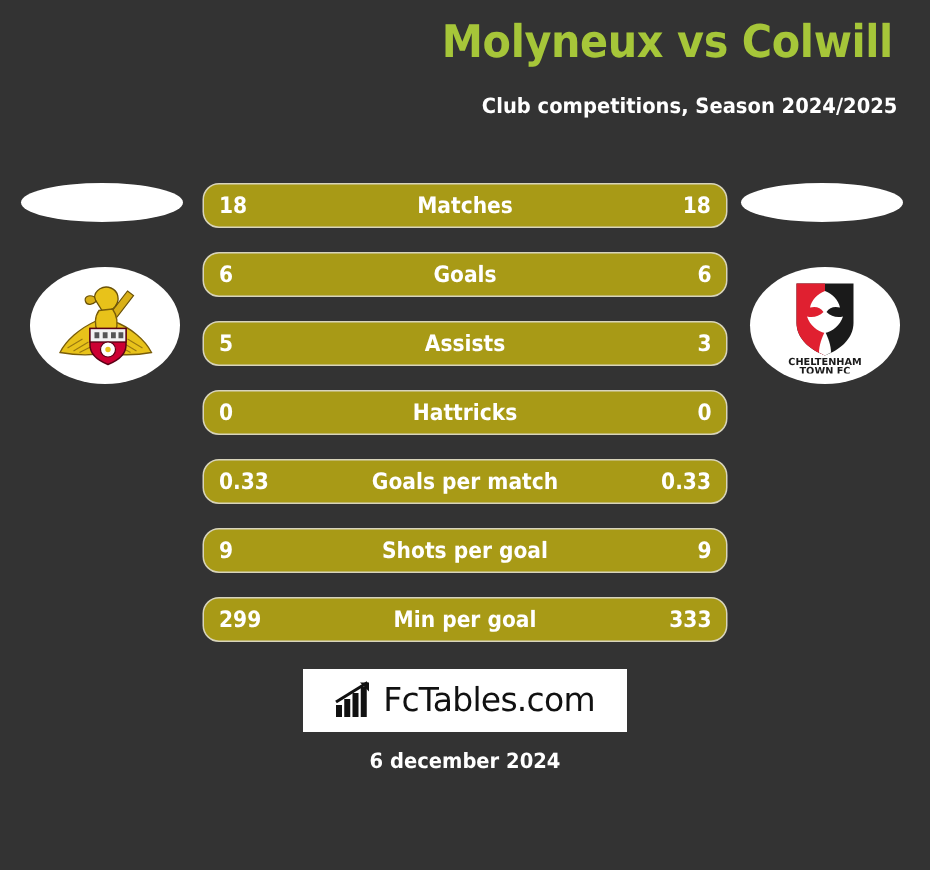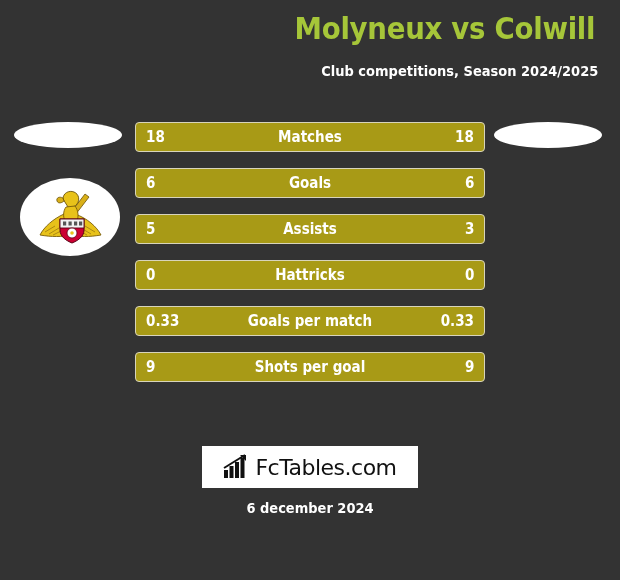--- a/index.html
+++ b/index.html
@@ -84,21 +84,21 @@
     top: 122px;
     left: 135px;
     width: 350px;
   }
   .stat-row {
     position: relative;
     height: 30px;
     margin-bottom: 16px;
     background: #a89a16;
     border: 1px solid #d8d4bb;
-    border-radius: 4px;
+    border-radius: 11px;
     box-sizing: border-box;
   }
   .stat-row:last-child { margin-bottom: 0; }
 
   .stat-val,
   .stat-label {
     position: absolute;
     top: 0;
     height: 28px;
     line-height: 28px;
@@ -191,20 +191,37 @@
       <rect x="41" y="34.5" width="3.2" height="4" fill="#555"></rect>
       <rect x="46" y="34.5" width="3.2" height="4" fill="#555"></rect>
       <circle cx="39" cy="46" r="5" fill="#ffffff" stroke="#5a0015" stroke-width="0.8"></circle>
       <circle cx="39" cy="46" r="1.8" fill="#e8c21a"></circle>
     </svg>
   </div>
 </div>
 
 <div class="logo-zone right">
   <div class="oval-top"></div>
+  <div class="logo-oval">
+    <svg width="70" height="64" viewBox="0 0 70 64">
+
+      <path d="M16 4 L54 4 L54 30 C54 41 45 48 35 52 C25 48 16 41 16 30 Z" fill="#1a1a1a"></path>
+
+      <path d="M16 4 L35 4 L35 52 C25 48 16 41 16 30 Z" fill="#e02030"></path>
+
+      <path d="M35 9 C30 11 26 15 25 20 C29 19 32 20 34 23 C31 26 27 27 23 26
+               C25 32 30 36 35 37 C40 36 45 32 47 26 C43 27 39 26 36 23
+               C38 20 41 19 45 20 C44 15 40 11 35 9 Z" fill="#ffffff"></path>
+      <path d="M35 36 C33 40 31 45 31 50 C33 51 34 51.5 35 52
+               C36 51.5 37 51 39 50 C39 45 37 40 35 36 Z" fill="#ffffff"></path>
+
+      <text x="35" y="58" text-anchor="middle" font-family="DejaVu Sans, sans-serif" font-size="6.5" font-weight="bold" fill="#1a1a1a">CHELTENHAM</text>
+      <text x="35" y="64" text-anchor="middle" font-family="DejaVu Sans, sans-serif" font-size="6.5" font-weight="bold" fill="#1a1a1a">TOWN FC</text>
+    </svg>
+  </div>
 </div>
 
 <div class="stats">
 
   <div class="stat-row">
     <span class="stat-val home">18</span>
     <span class="stat-label">Matches</span>
     <span class="stat-val away">18</span>
   </div>
 
@@ -231,20 +248,25 @@
     <span class="stat-label">Goals per match</span>
     <span class="stat-val away">0.33</span>
   </div>
 
   <div class="stat-row">
     <span class="stat-val home">9</span>
     <span class="stat-label">Shots per goal</span>
     <span class="stat-val away">9</span>
   </div>
 
+  <div class="stat-row">
+    <span class="stat-val home">299</span>
+    <span class="stat-label">Min per goal</span>
+    <span class="stat-val away">333</span>
+  </div>
 
 </div>
 
 <div class="brand">
   <svg class="brand-icon" width="28" height="26" viewBox="0 0 28 26">
     <rect x="1" y="16" width="4" height="8" fill="#111111"></rect>
     <rect x="6.5" y="12" width="4" height="12" fill="#111111"></rect>
     <rect x="12" y="8" width="4" height="16" fill="#111111"></rect>
     <rect x="17.5" y="4" width="4" height="20" fill="#111111"></rect>
     <path d="M1 14 L22 1" stroke="#111111" stroke-width="2" fill="none"></path>

